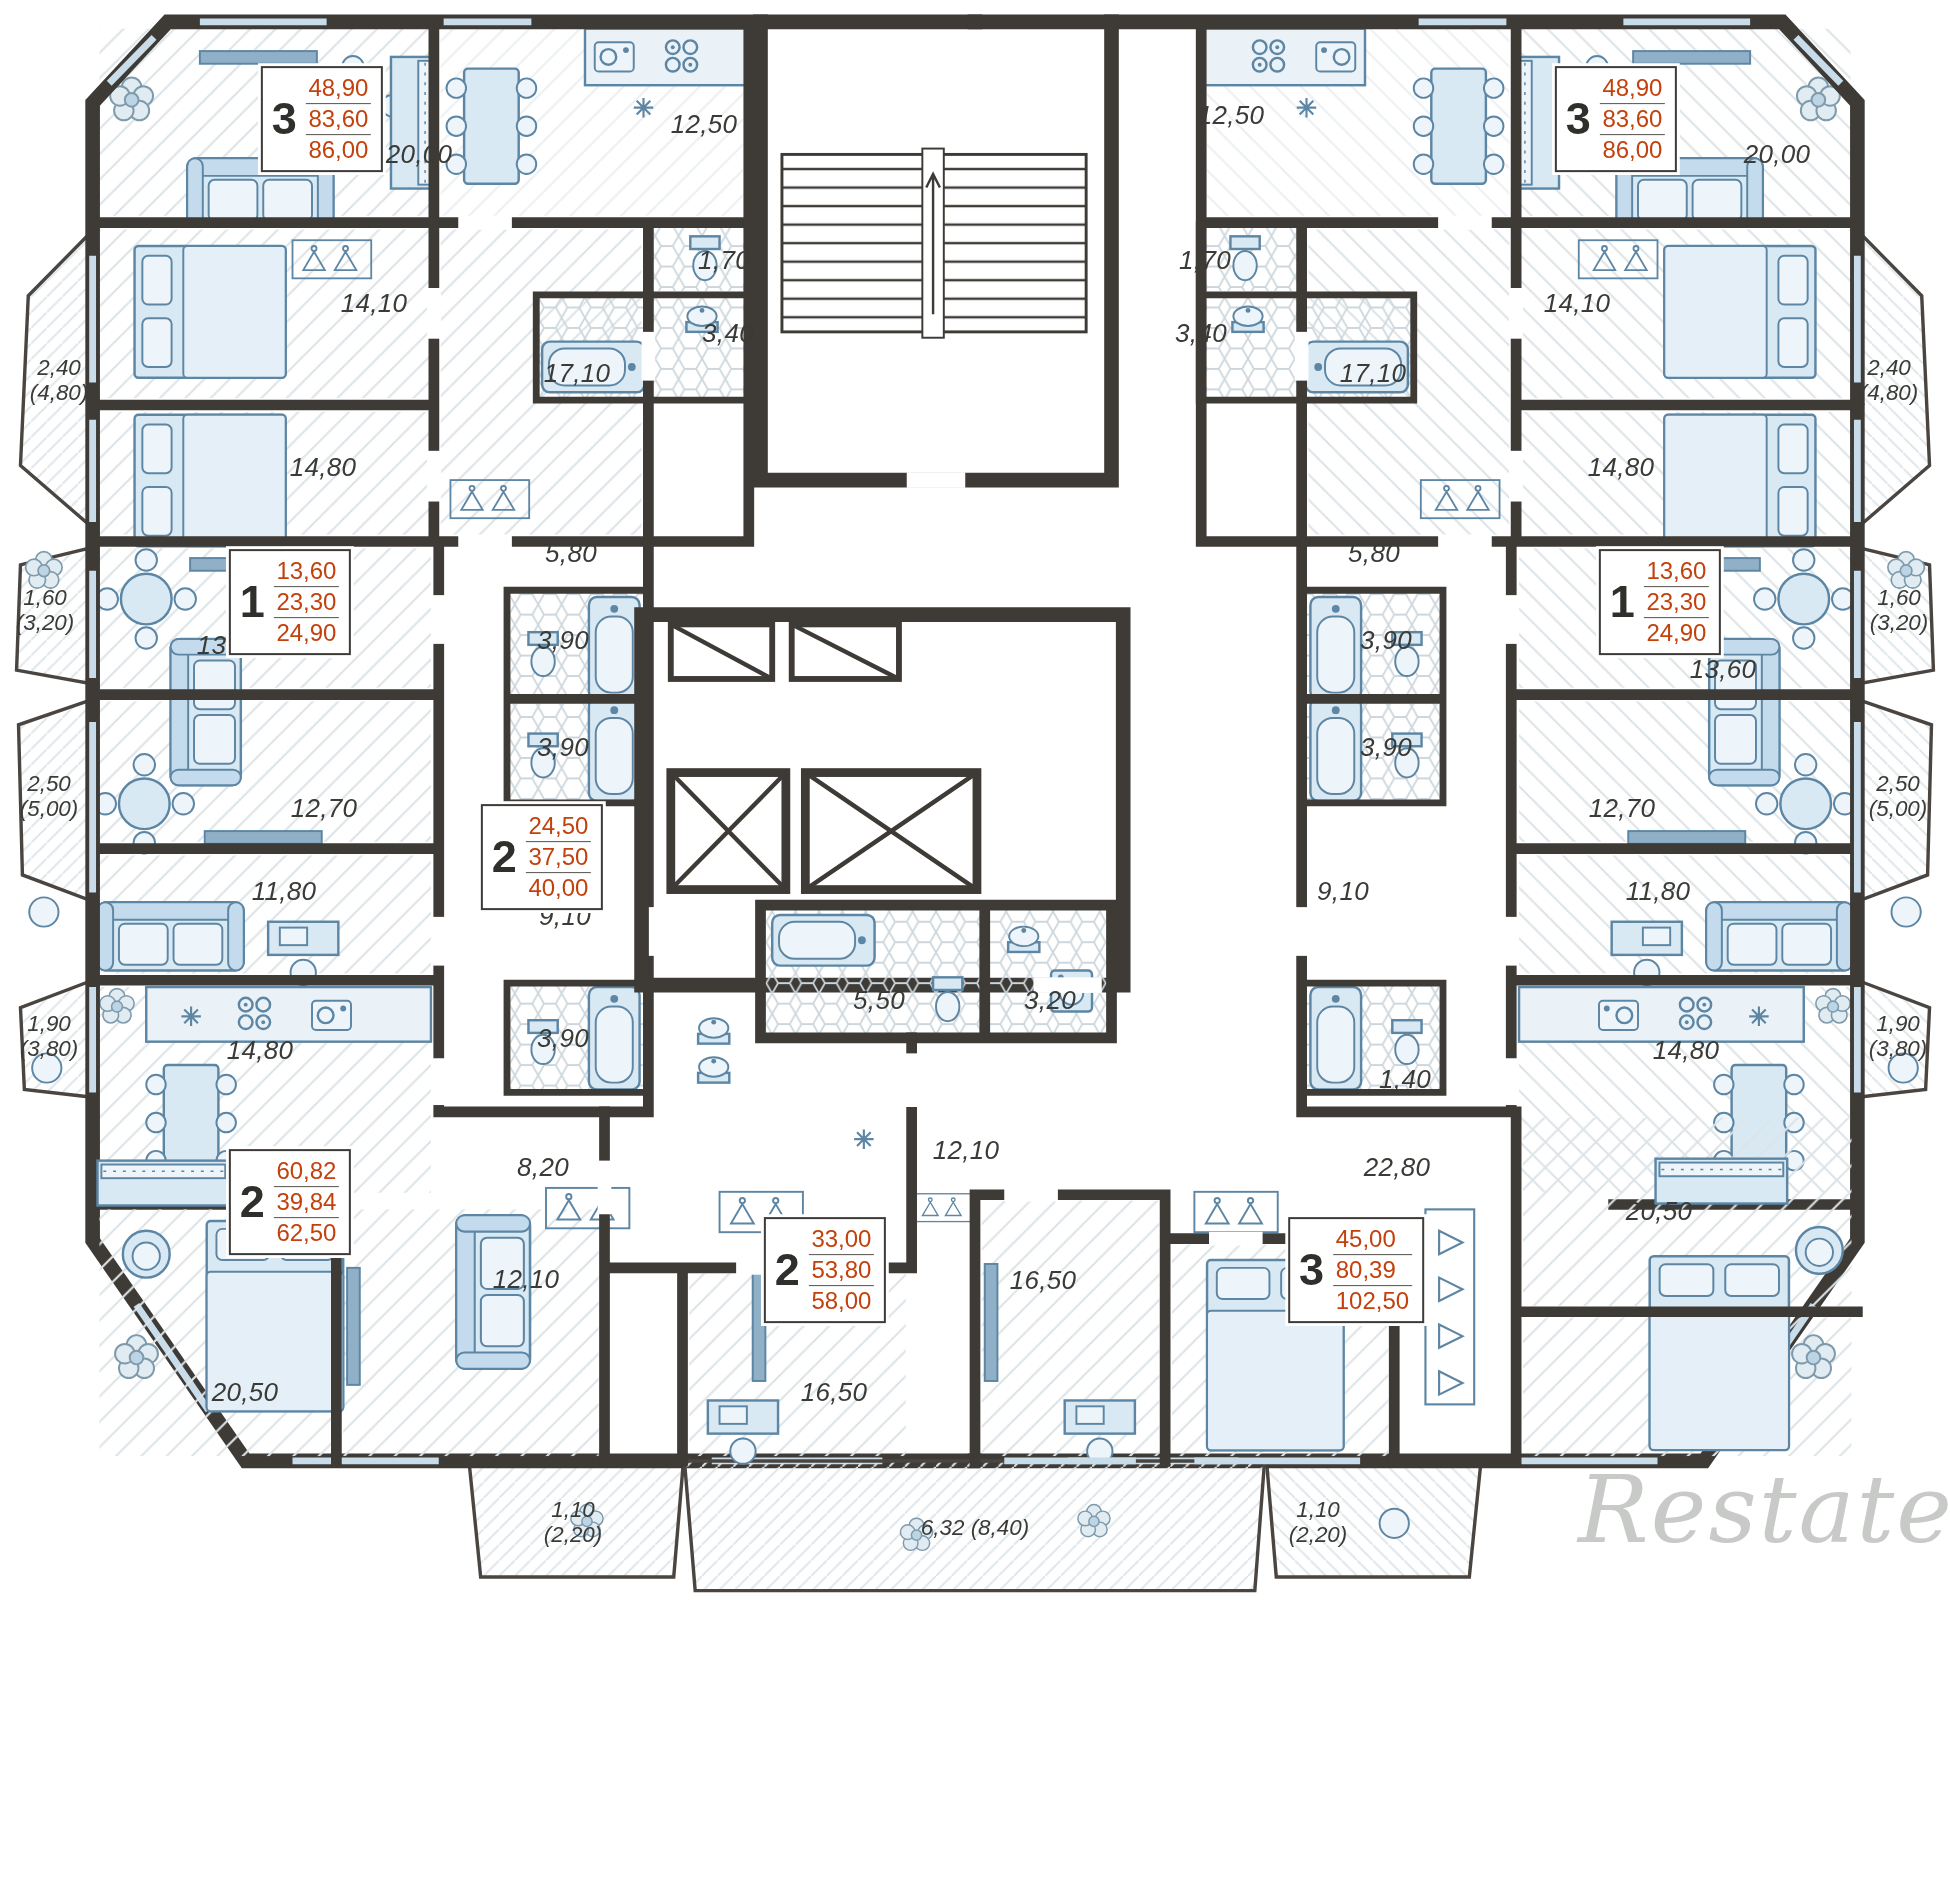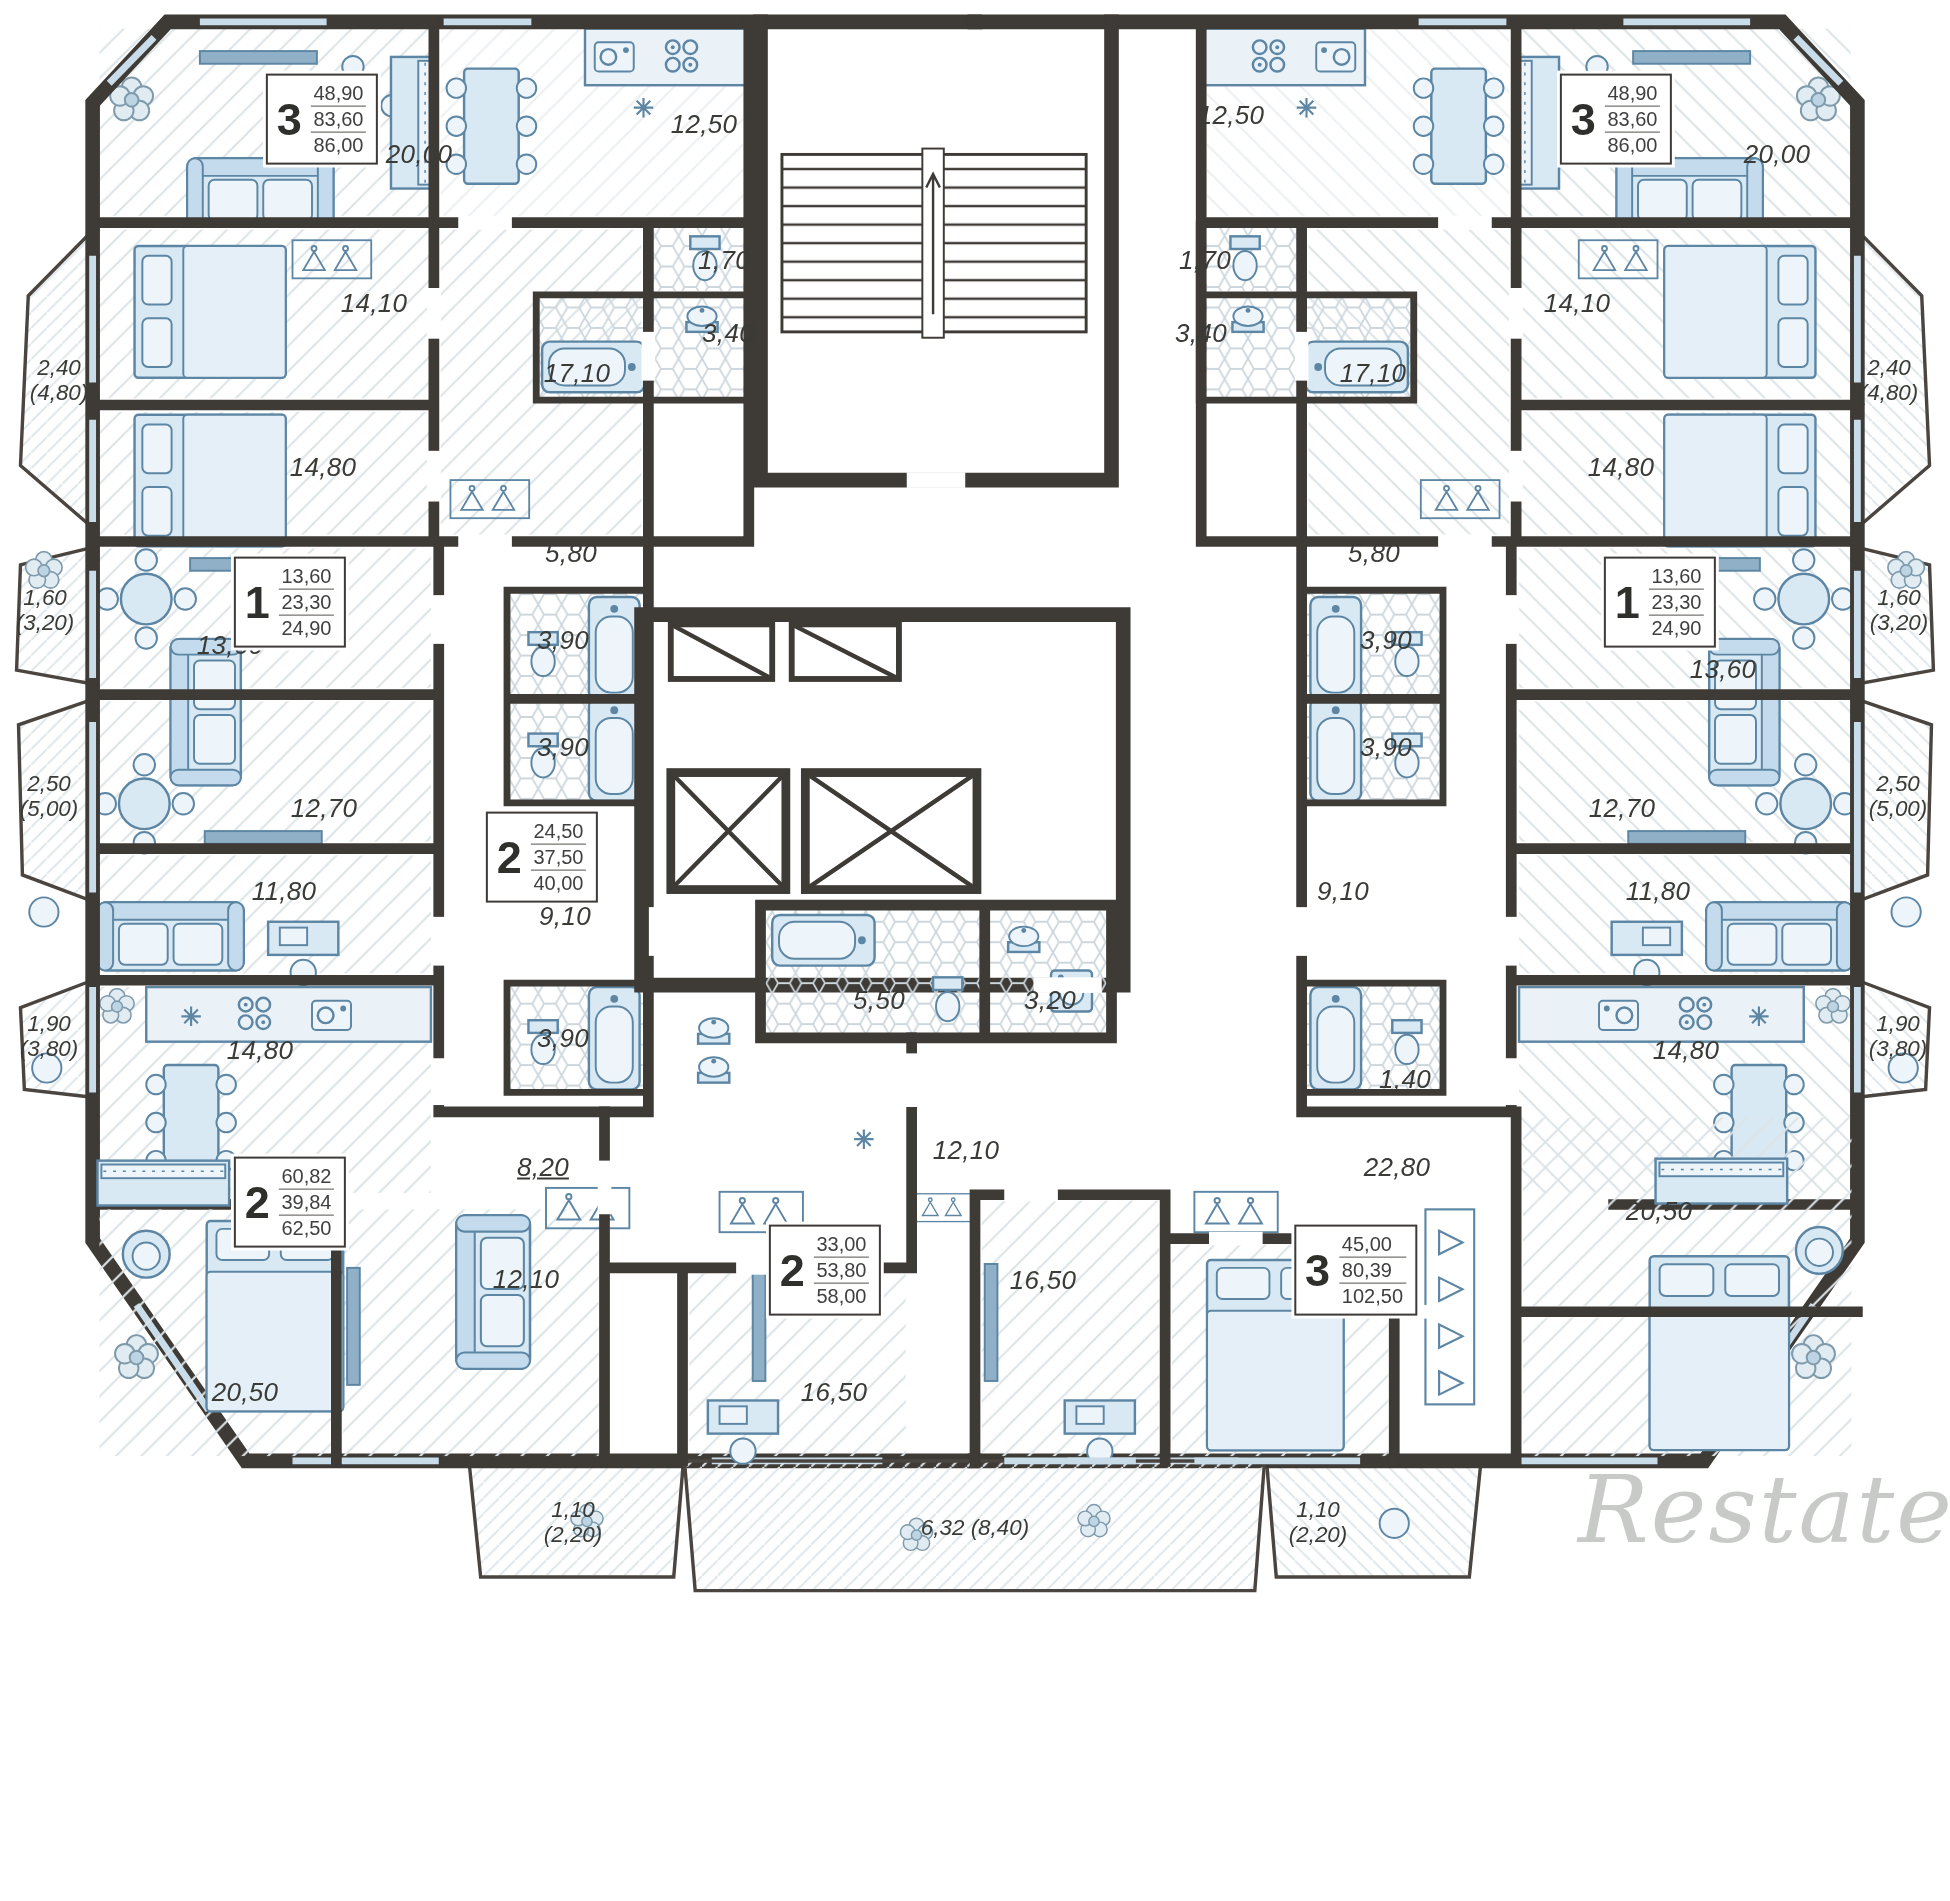--- a/index.html
+++ b/index.html
@@ -9,21 +9,21 @@
   #labels{position:absolute;left:0;top:0;width:100%;height:100%;z-index:5;}
   .room-label{position:absolute;transform:translate(-50%,-50%);font-style:italic;
               font-size:26px;color:#3a3b36;white-space:nowrap;letter-spacing:0.3px;}
   .balcony-label{position:absolute;transform:translate(-50%,-50%);font-style:italic;
               font-size:22.4px;color:#3a3b36;text-align:center;line-height:1.12;white-space:nowrap;}
   .apt-box{position:absolute;transform:translate(-50%,-50%);background:#fff;
            border:2.4px solid #3e3a37;display:flex;align-items:center;gap:8.8px;
            padding:4.9px 9.8px 4.9px 8.8px;box-shadow:0 0 0 2.9px #fff;}
   .apt-rooms{font-size:45px;font-weight:bold;color:#2f2f2b;line-height:1;}
   .apt-areas{display:flex;flex-direction:column;}
-  .apt-area-row{font-size:20px;color:#404040;line-height:1.25;padding:0 2.9px;}
+  .apt-area-row{font-size:24px;color:#c2410c;line-height:1.25;padding:0 2.9px;}
   .apt-area-row + .apt-area-row{border-top:1.5px solid #55524e;}
   .watermark{position:absolute;left:1578px;top:1455px;z-index:6;
              font-family:"DejaVu Serif",serif;font-style:italic;font-size:94px;
              color:#9aa09b;opacity:.55;letter-spacing:2px;}
   
   .wall{fill:none;stroke:#3e3a36;stroke-width:11;stroke-linecap:square;}
   .wall-thick{stroke-width:15;}
   .wall-thin{stroke-width:7;fill:none;stroke:#3e3a36;stroke-linecap:square;}
   .balc{fill:url(#phatch);stroke:#4a4540;stroke-width:3.5;}
   .win{fill:none;stroke:#c8dcea;stroke-width:7;}
@@ -386,21 +386,21 @@
       <div class="room-label" style="left: 284px; top: 891px;">11,80</div>
       <div class="room-label" style="left: 1658px; top: 891px;">11,80</div>
       <div class="room-label" style="left: 565px; top: 916px;">9,10</div>
       <div class="room-label" style="left: 1343px; top: 891px;">9,10</div>
       <div class="room-label" style="left: 879px; top: 952px; margin-top: 48px;">5,50</div>
       <div class="room-label" style="left: 1050px; top: 1000px;">3,20</div>
       <div class="room-label" style="left: 563px; top: 1038px;">3,90</div>
       <div class="room-label" style="left: 1405px; top: 1079px;">1,40</div>
       <div class="room-label" style="left: 260px; top: 1050px;">14,80</div>
       <div class="room-label" style="left: 1686px; top: 1050px;">14,80</div>
-      <div class="room-label" style="left: 543px; top: 1167px; text-decoration: underline;">8,20</div>
+      <div class="room-label" style="left: 543px; top: 1167px;">8,20</div>
       <div class="room-label" style="left: 1397px; top: 1167px;">22,80</div>
       <div class="room-label" style="left: 966px; top: 1150px;">12,10</div>
       <div class="room-label" style="left: 526px; top: 1279px;">12,10</div>
       <div class="room-label" style="left: 1659px; top: 1211px;">20,50</div>
       <div class="room-label" style="left: 1043px; top: 1280px;">16,50</div>
       <div class="room-label" style="left: 245px; top: 1392px;">20,50</div>
       <div class="room-label" style="left: 834px; top: 1392px;">16,50</div>
       <div class="balcony-label" style="left: 59px; top: 380px;">
         <div>2,40</div>
         <div>(4,80)</div>

